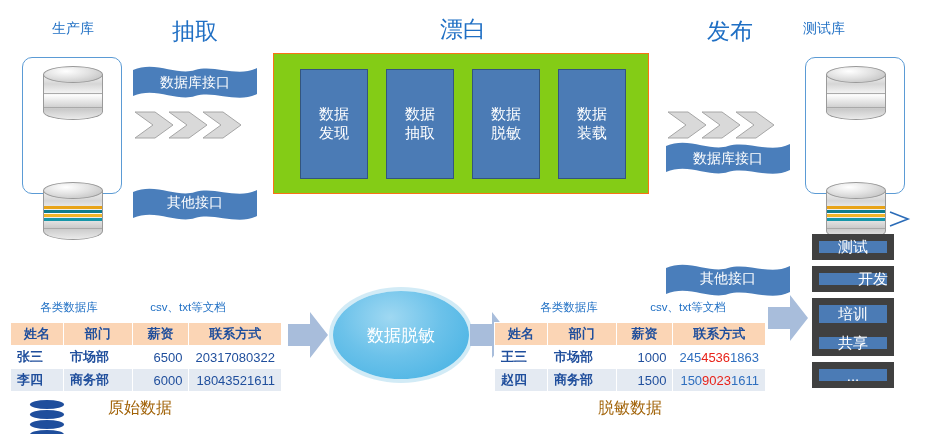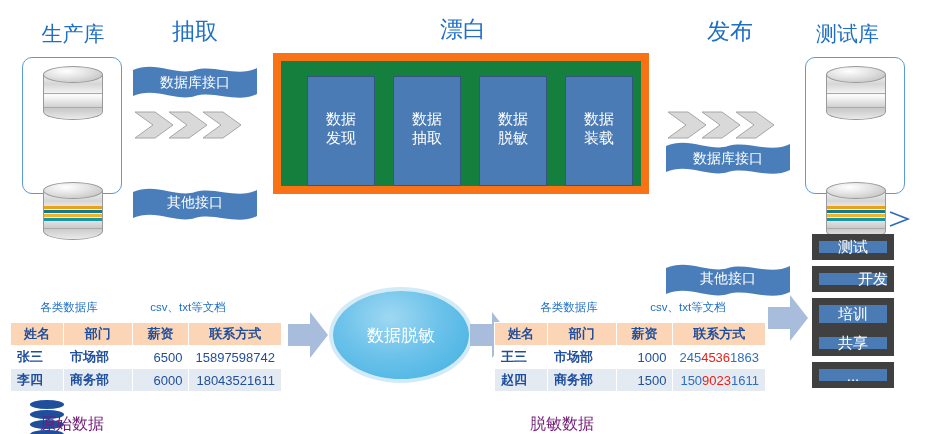--- a/index.html
+++ b/index.html
@@ -6,21 +6,21 @@
   body{
     width:928px;height:434px;background:#ffffff;
     font-family:"Liberation Sans","DejaVu Sans",sans-serif;
     overflow:hidden;position:relative;
   }
   .stage{position:absolute;left:0;top:0;width:928px;height:434px;}
   .abs{position:absolute;}
 
   
   .hd{color:#1F6FC4;font-weight:400;text-align:center;white-space:nowrap;}
-  .hd-sm{font-size:21px;}
+  .hd-sm{font-size:14px;}
   .hd-lg{font-size:23px;}
 
   
   .dbpanel{
     border:1.6px solid #5B9BD5;border-radius:10px;background:#fff;
     box-sizing:border-box;
   }
 
   
   .cyl{position:relative;}
@@ -49,21 +49,21 @@
   .ribbon .txt{
     position:absolute;left:0;right:0;top:50%;transform:translateY(-50%);
     text-align:center;color:#ffffff;font-size:14px;white-space:nowrap;
   }
 
   
   .chevs{display:flex;align-items:center;}
 
   
   .procbox{
-    border:8px solid #f97316;background:#15803d;box-sizing:border-box;font-family:Liberation Mono, monospace;
+    border:1px solid #f97316;background:#84cc16;box-sizing:border-box;
   }
   .stepbox{
     background:#4B7BB5;border:1px solid #33557E;box-sizing:border-box;
     color:#ffffff;font-size:15px;line-height:1.25;
     display:flex;align-items:center;justify-content:center;text-align:center;
   }
 
   
   .divider{position:absolute;left:14px;top:210px;width:900px;height:18px;}
 
@@ -103,33 +103,33 @@
     display:flex;align-items:center;justify-content:center;
     color:#ffffff;font-size:17px;white-space:nowrap;
   }
 
   
   .sbtn{
     background:#4B7BB5;border:7px solid #404040;box-sizing:border-box;
     color:#ffffff;font-size:15px;
     display:flex;align-items:center;justify-content:center;white-space:nowrap;
   }
-  .capt{color:#701a75;font-size:16px;white-space:nowrap;margin-top:16px;}
+  .capt{color:#a16207;font-size:16px;text-align:center;white-space:nowrap;}
   .subcapt{color:#1F6FC4;font-size:11.5px;text-align:center;white-space:nowrap;}
 </style>
 </head>
 <body>
 
 <div class="stage">
 
   <div class="abs hd hd-sm" style="left:18px;top:20px;width:110px;">生产库</div>
   <div class="abs hd hd-lg" style="left:140px;top:16px;width:110px;">抽取</div>
   <div class="abs hd hd-lg" style="left:398px;top:14px;width:130px;">漂白</div>
   <div class="abs hd hd-lg" style="left:675px;top:16px;width:110px;">发布</div>
-  <div class="abs hd hd-sm" style="left:769px;top:20px;width:110px;text-align:right;">测试库</div>
+  <div class="abs hd hd-sm" style="left:769px;top:20px;width:110px;">测试库</div>
 
   <div class="abs dbpanel" style="left:22px;top:57px;width:100px;height:137px;">
     <div class="abs cyl" style="left:20px;top:8px;width:60px;height:54px;">
       <div class="body"></div>
       <div class="ring" style="top:27px;"></div>
       <div class="ring" style="top:41px;"></div>
       <div class="top"></div>
     </div>
     <div class="abs cyl" style="left:20px;top:70px;width:60px;height:58px;">
       <div class="body"></div>
@@ -257,21 +257,21 @@
         <th style="width:58px;">部门</th>
         <th style="width:46px;">薪资</th>
         <th>联系方式</th>
       </tr>
     </thead>
     <tbody>
       <tr class="r1">
         <td class="name">张三</td>
         <td class="dept">市场部</td>
         <td class="num">6500</td>
-        <td class="tel">15897598742</td>
+        <td class="tel">20317080322</td>
       </tr>
       <tr class="r2">
         <td class="name">李四</td>
         <td class="dept">商务部</td>
         <td class="num">6000</td>
         <td class="tel">18043521611</td>
       </tr>
     </tbody>
   </table>
 

